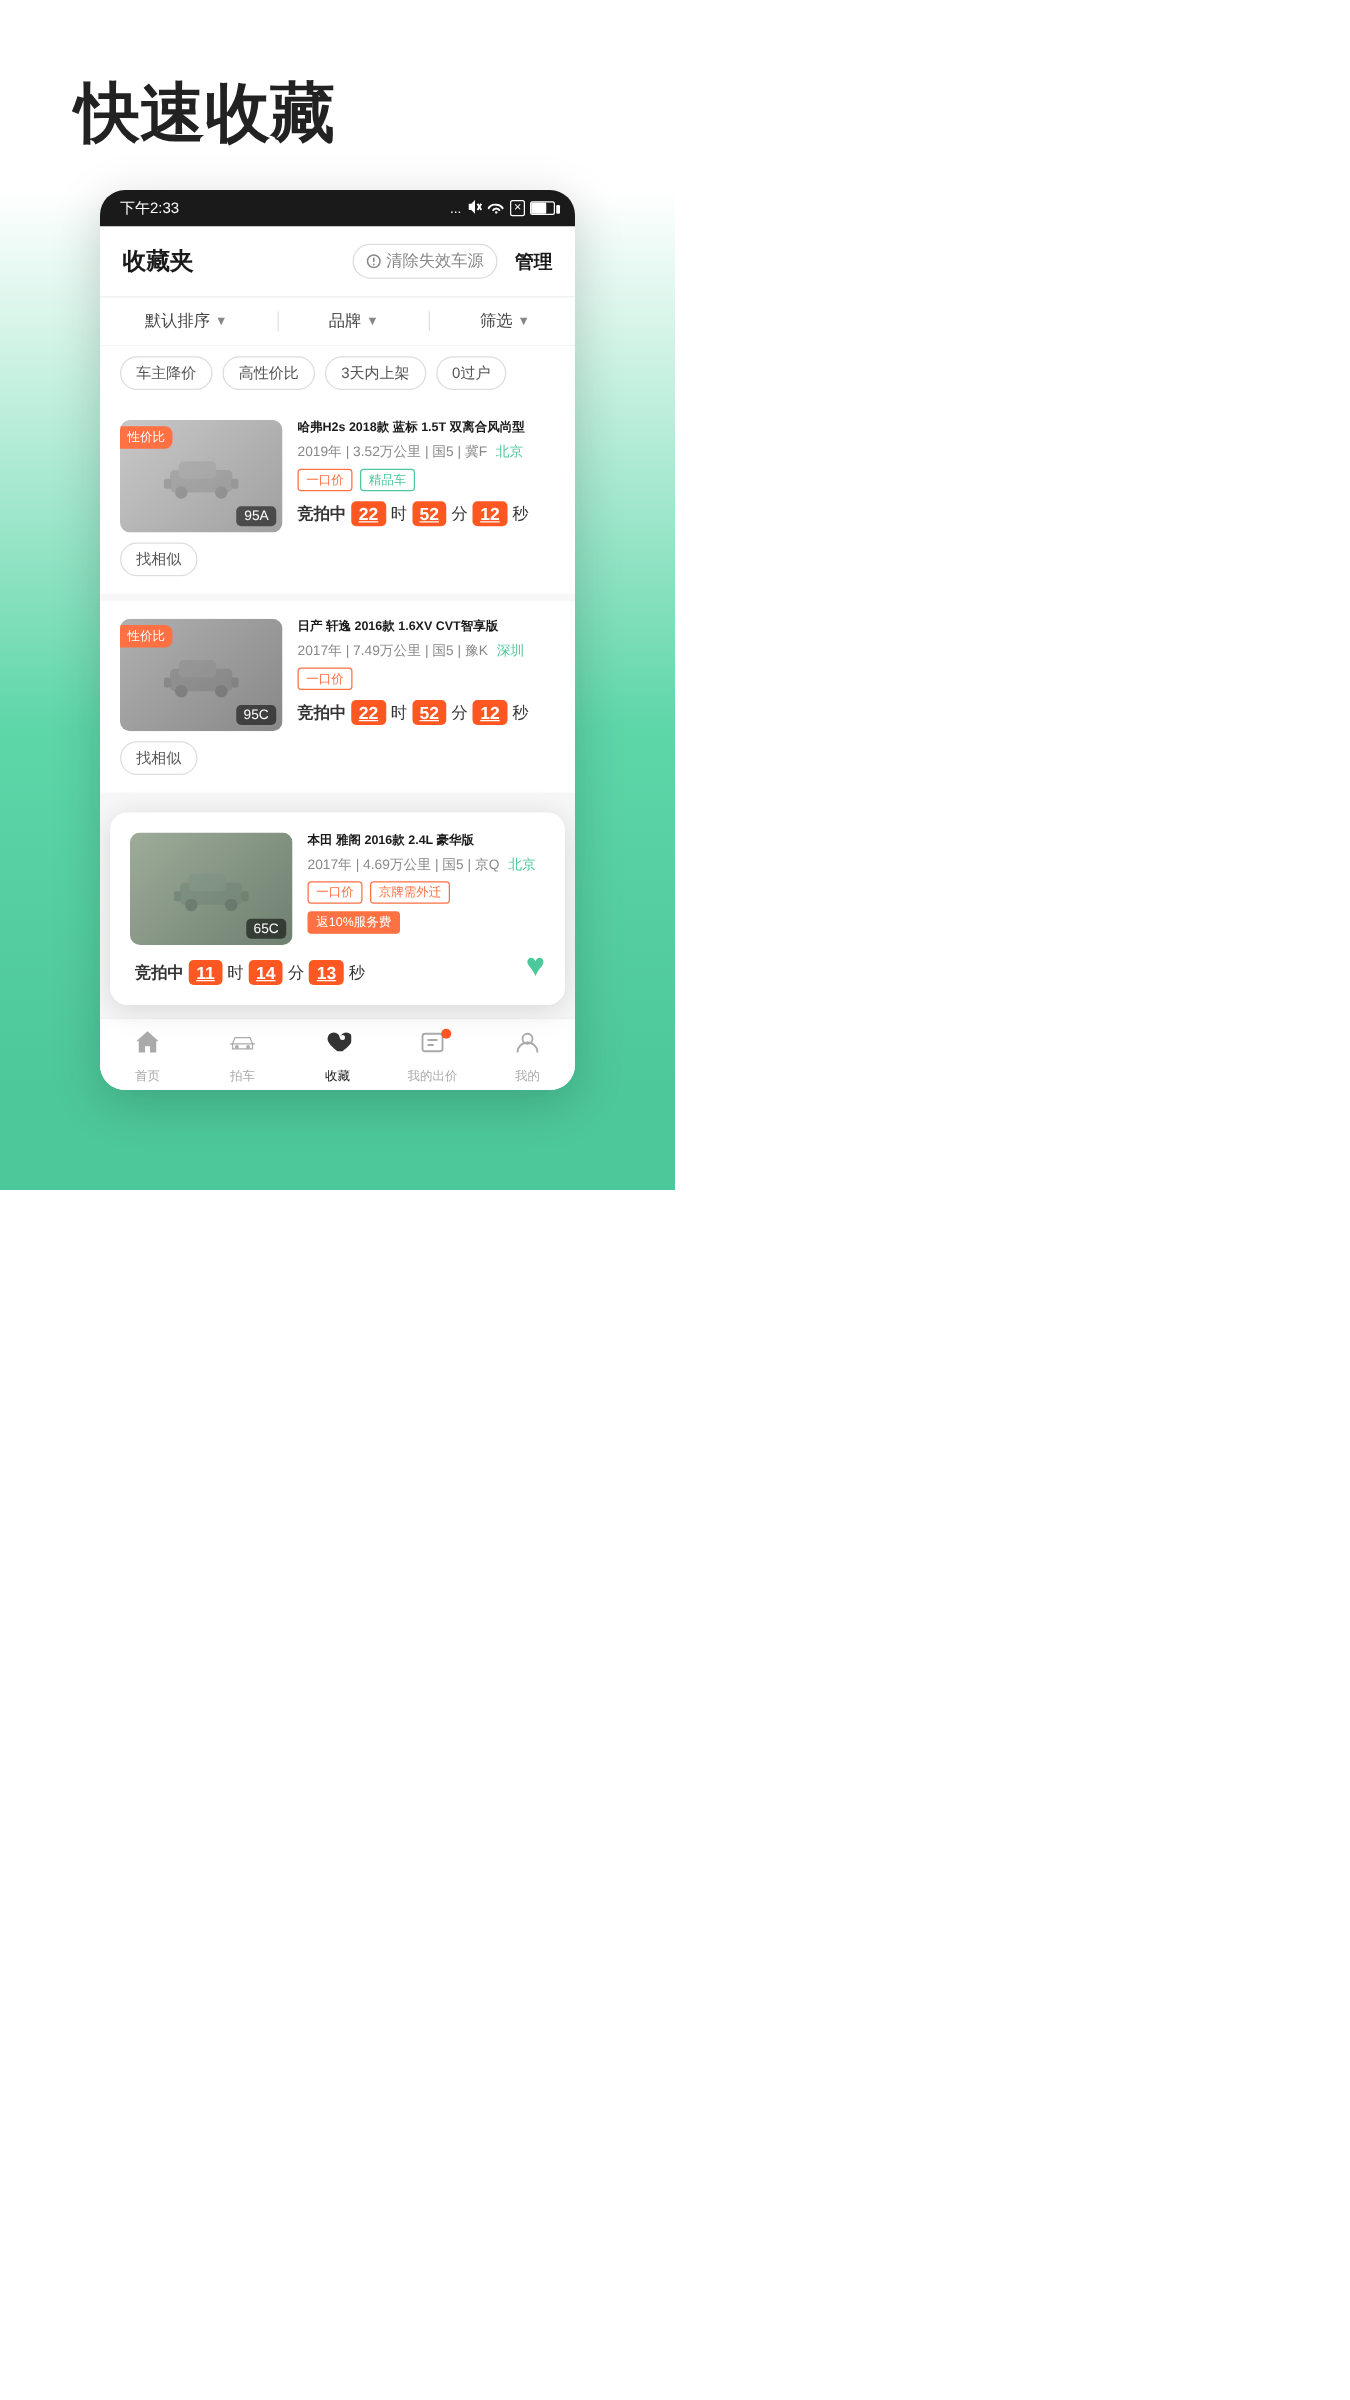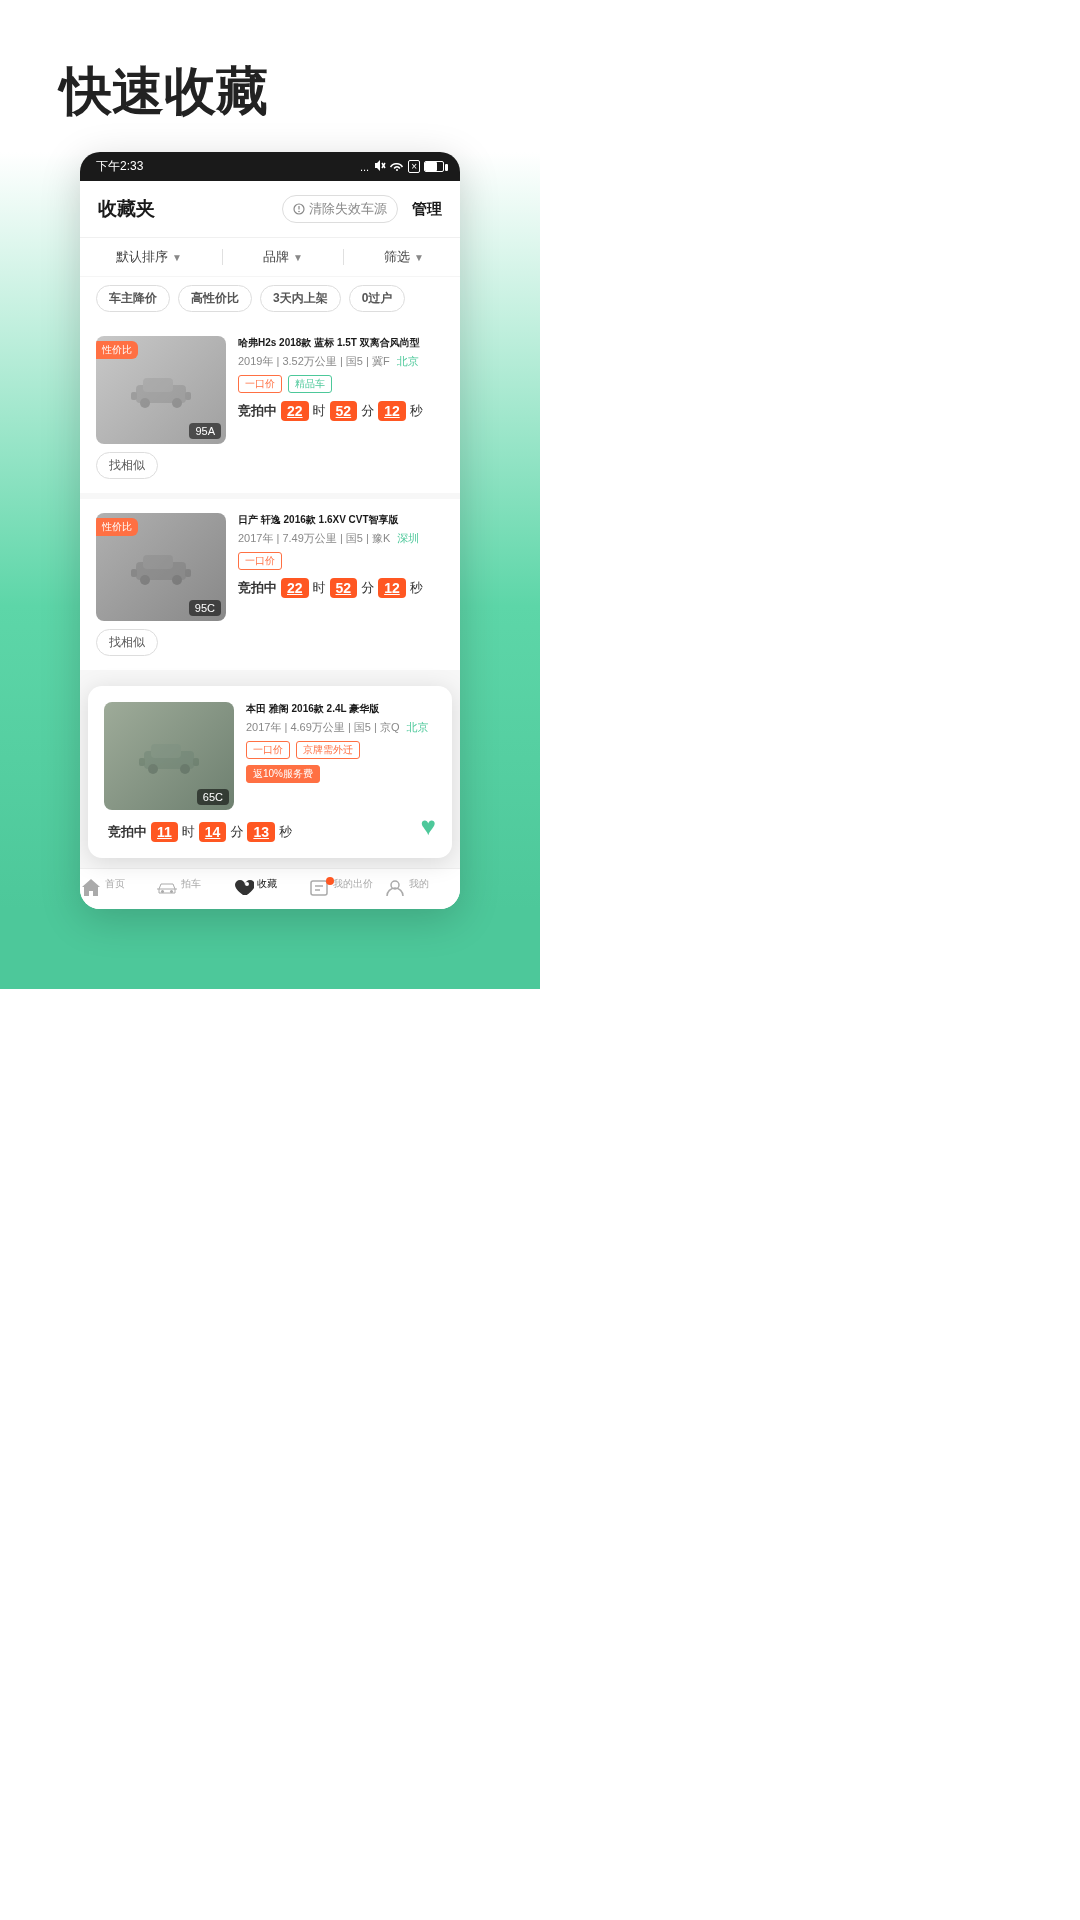--- a/index.html
+++ b/index.html
@@ -142,21 +142,20 @@
     .filter-arrow {
       font-size: 10px;
       color: #888;
     }
 
     
     .tag-row {
       display: flex;
       gap: 8px;
       padding: 8px 16px 10px;
-      font-weight: bold;
     }
     .tag {
       border: 1px solid #ddd;
       border-radius: 14px;
       padding: 4px 12px;
       font-size: 12px;
       color: #555;
     }
 
     
@@ -170,21 +169,21 @@
       position: relative;
     }
     .car-item-inner {
       display: flex;
       gap: 12px;
     }
     .car-img-wrap {
       position: relative;
       width: 130px;
       min-width: 130px;
-      height: 108px;
+      height: 90px;
       border-radius: 8px;
       overflow: hidden;
       background: #ddd;
     }
     .car-img-placeholder {
       width: 100%;
       height: 100%;
       background: linear-gradient(135deg, #c8c8c8 0%, #a0a0a0 100%);
       display: flex;
       align-items: center;
@@ -319,21 +318,22 @@
     
     .bottom-nav {
       background: #fff;
       border-top: 1px solid #eee;
       display: flex;
       justify-content: space-around;
       padding: 8px 0 4px;
     }
     .nav-item {
       display: flex;
-      flex-direction: row;
+      flex-direction: column;
+      align-items: center;
       gap: 3px;
       flex: 1;
     }
     .nav-icon {
       font-size: 22px;
       color: #aaa;
       position: relative;
     }
     .nav-icon.active {
       color: #1a1a1a;

